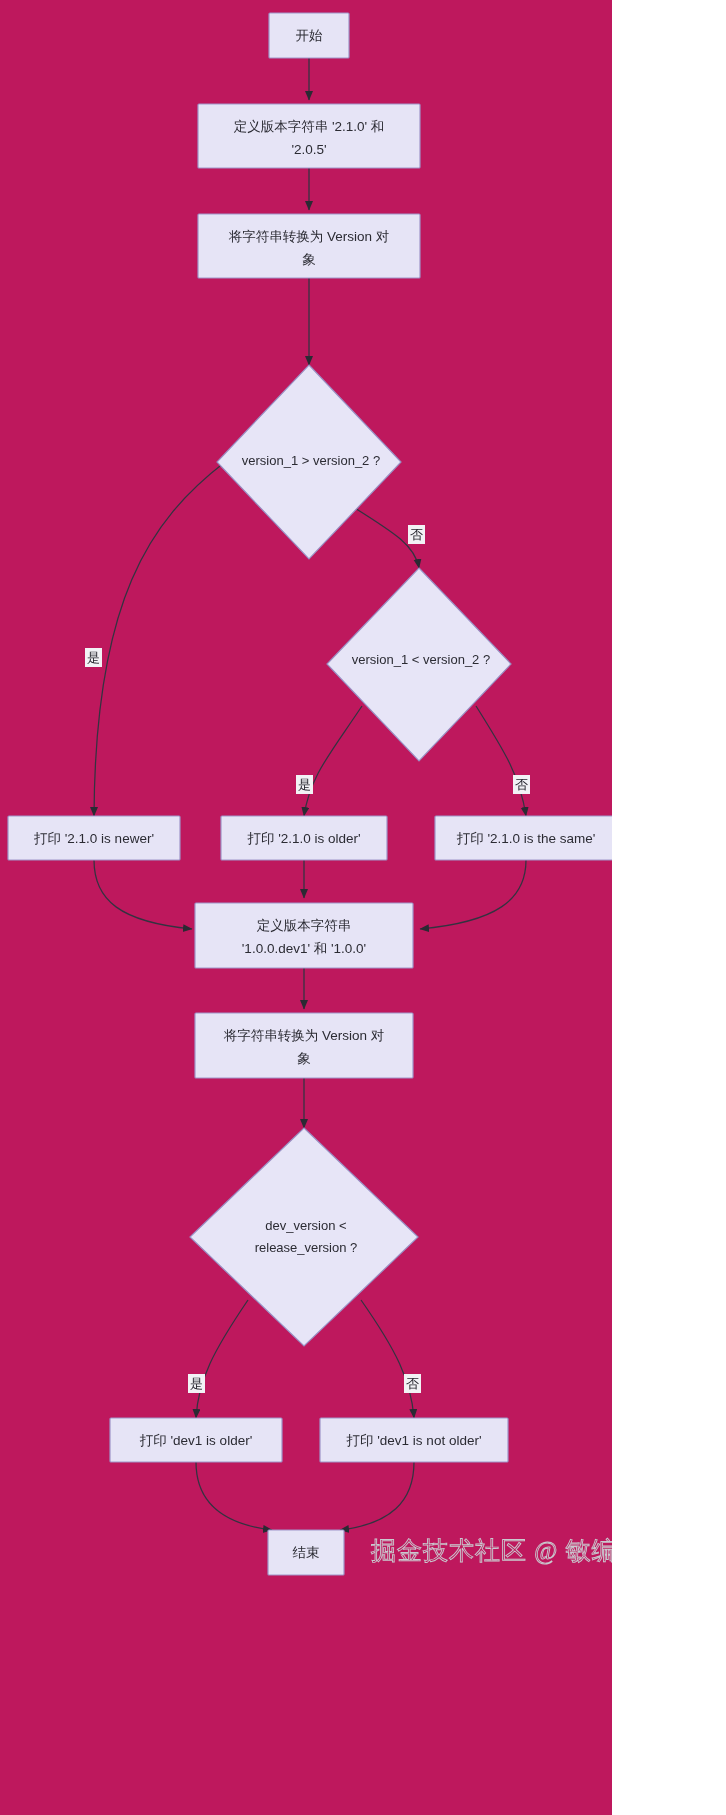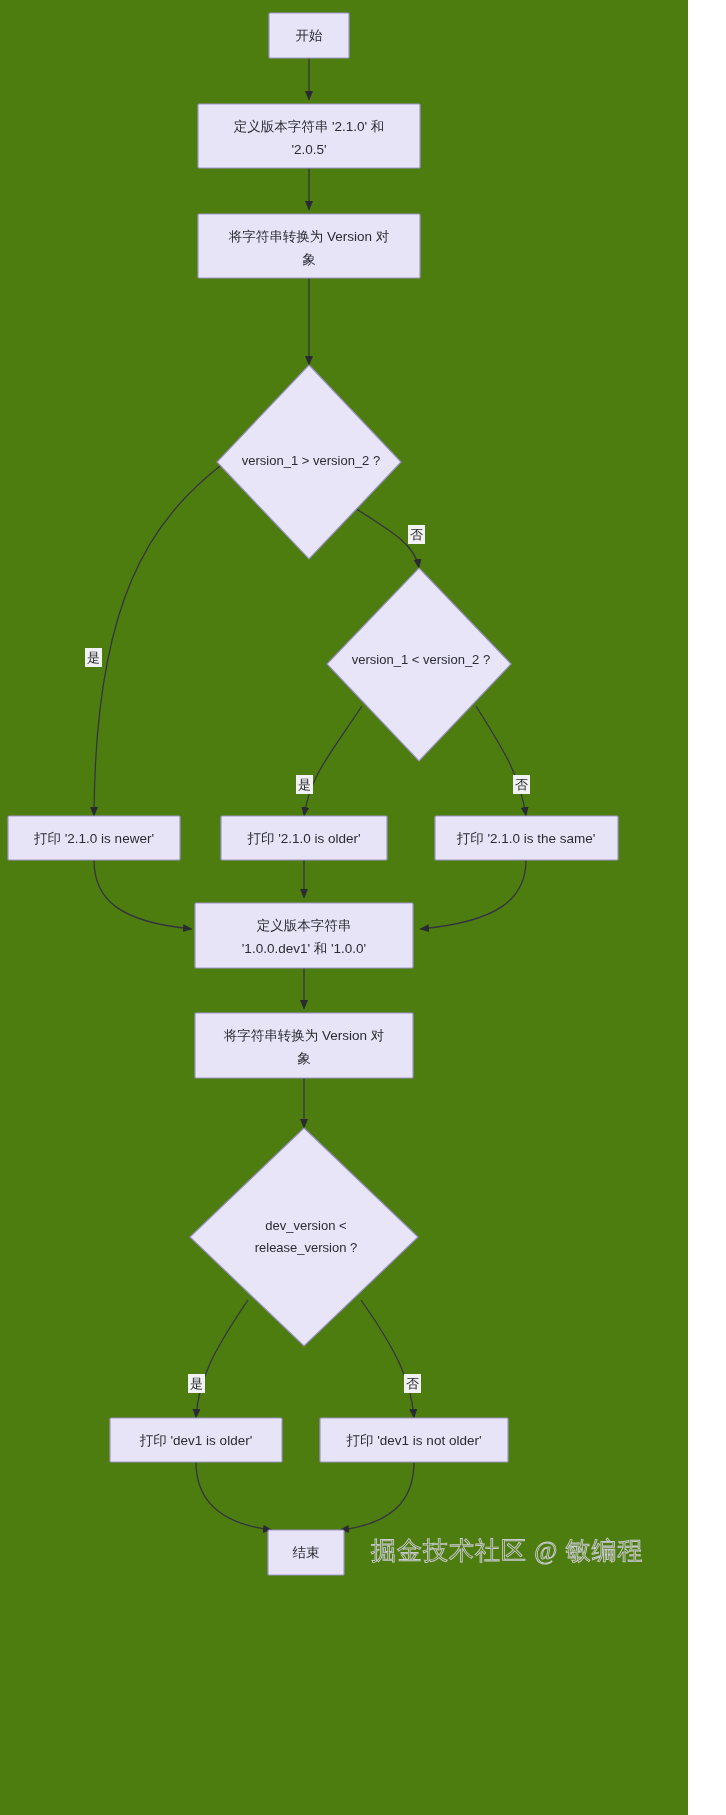--- a/index.html
+++ b/index.html
@@ -5,23 +5,23 @@
   html, body {
     margin: 0;
     padding: 0;
     background: #ffffff;
   }
   body {
     font-family: "Liberation Sans", sans-serif;
   }
   #flowchart-root {
     position: relative;
-    width: 688px;
+    width: 612px;
     height: 1815px;
-    background: #4d7c0f;
+    background: #be185d;
     overflow: hidden;
   }
   svg#flow-svg {
     position: absolute;
     top: 0;
     left: 0;
     width: 726px;
     height: 1815px;
     display: block;
   }

